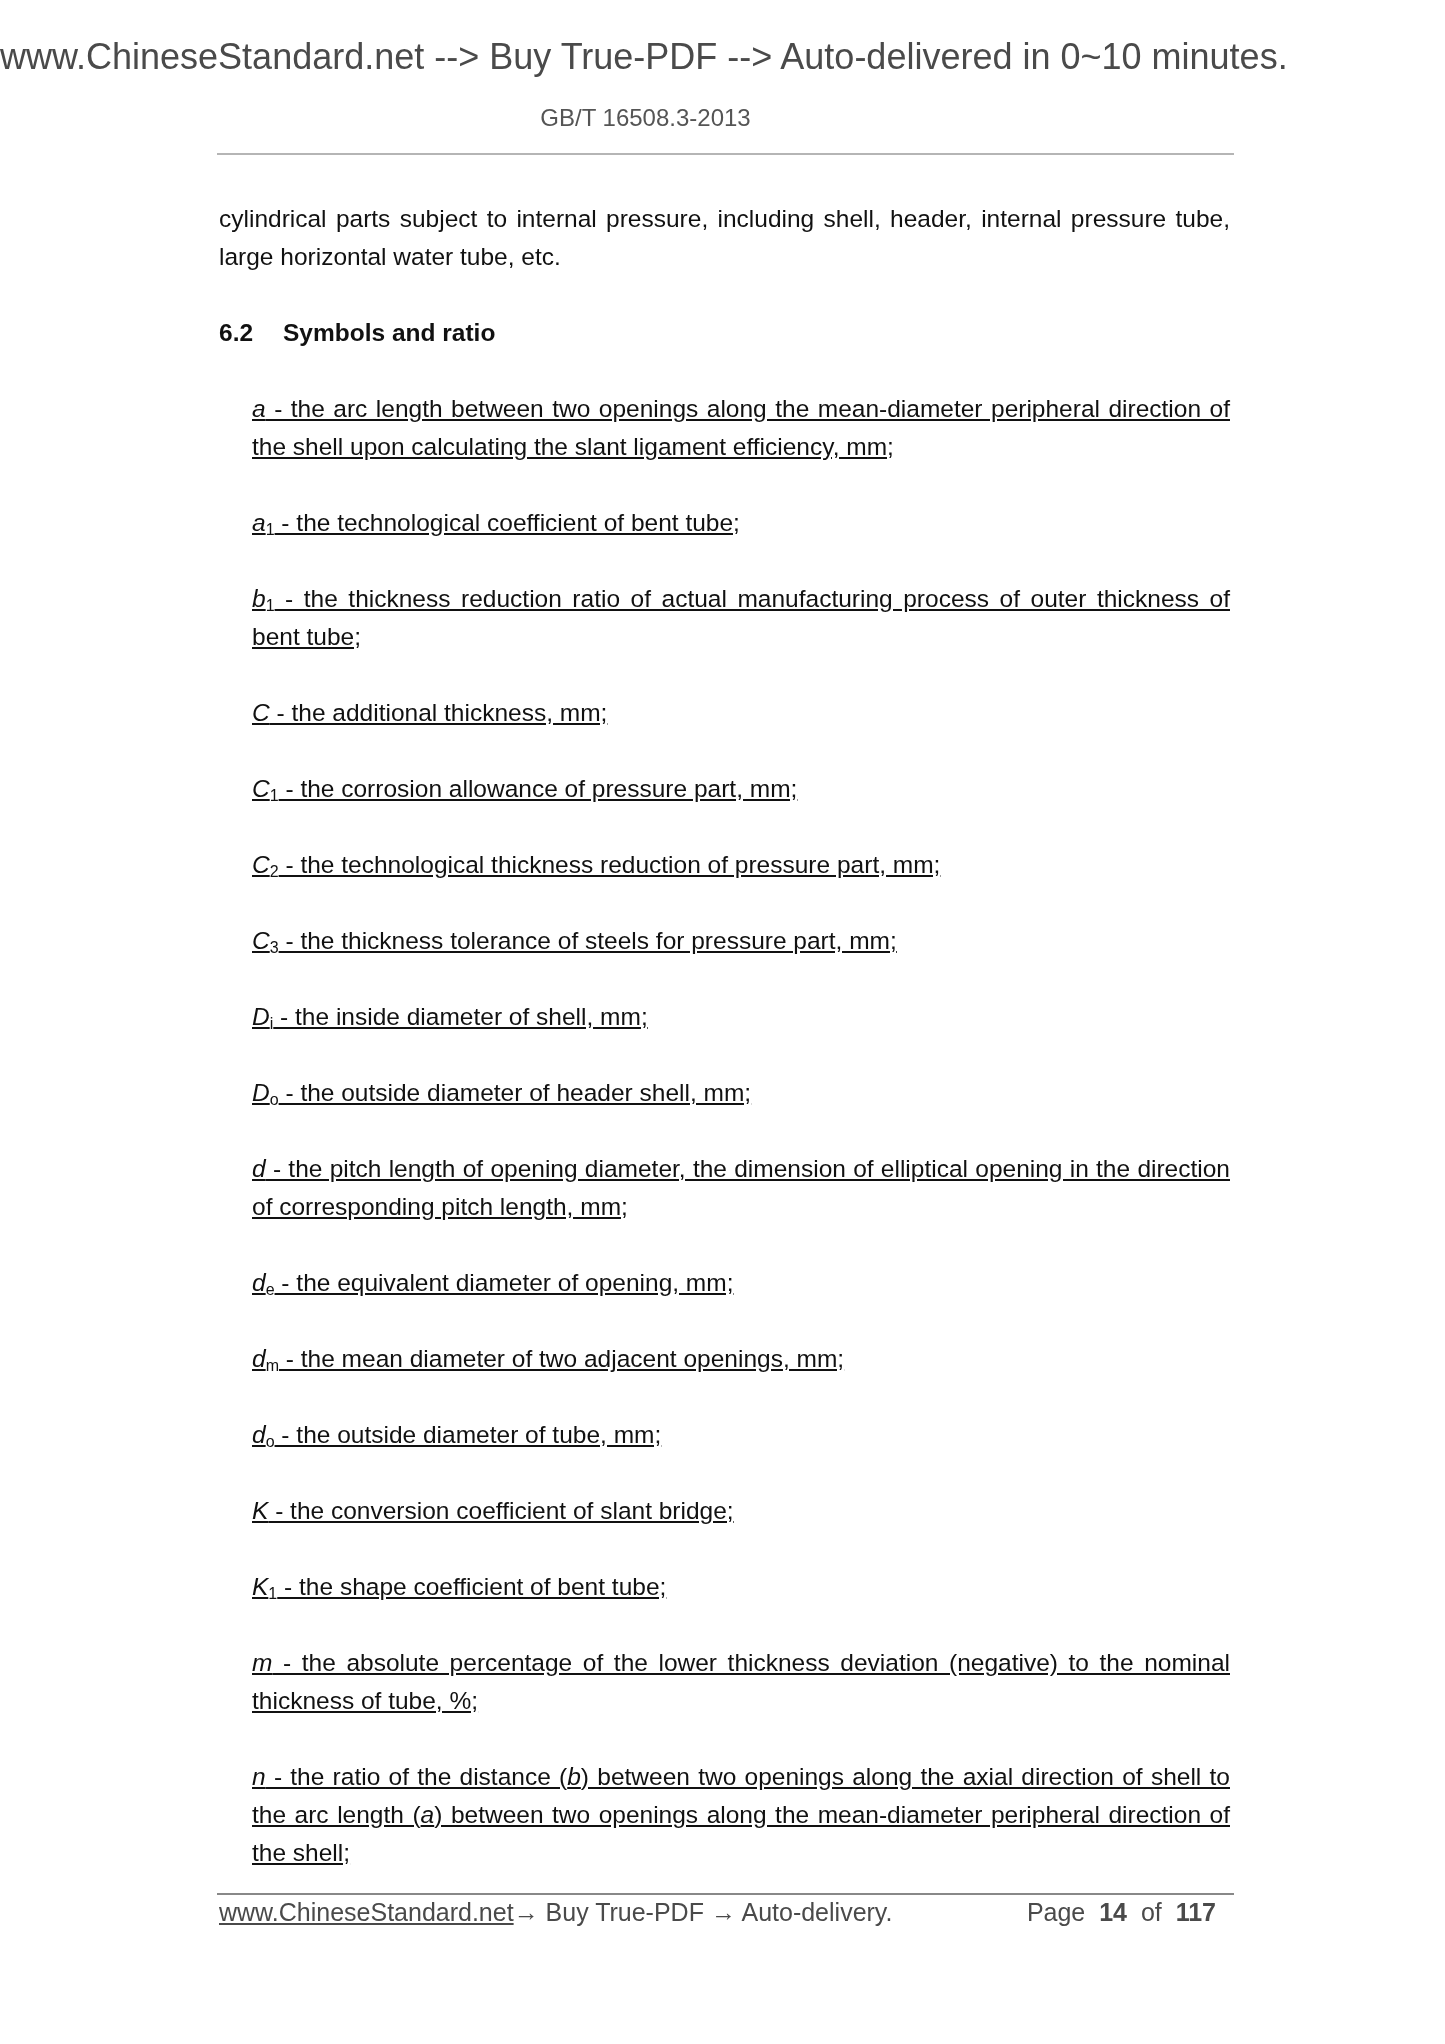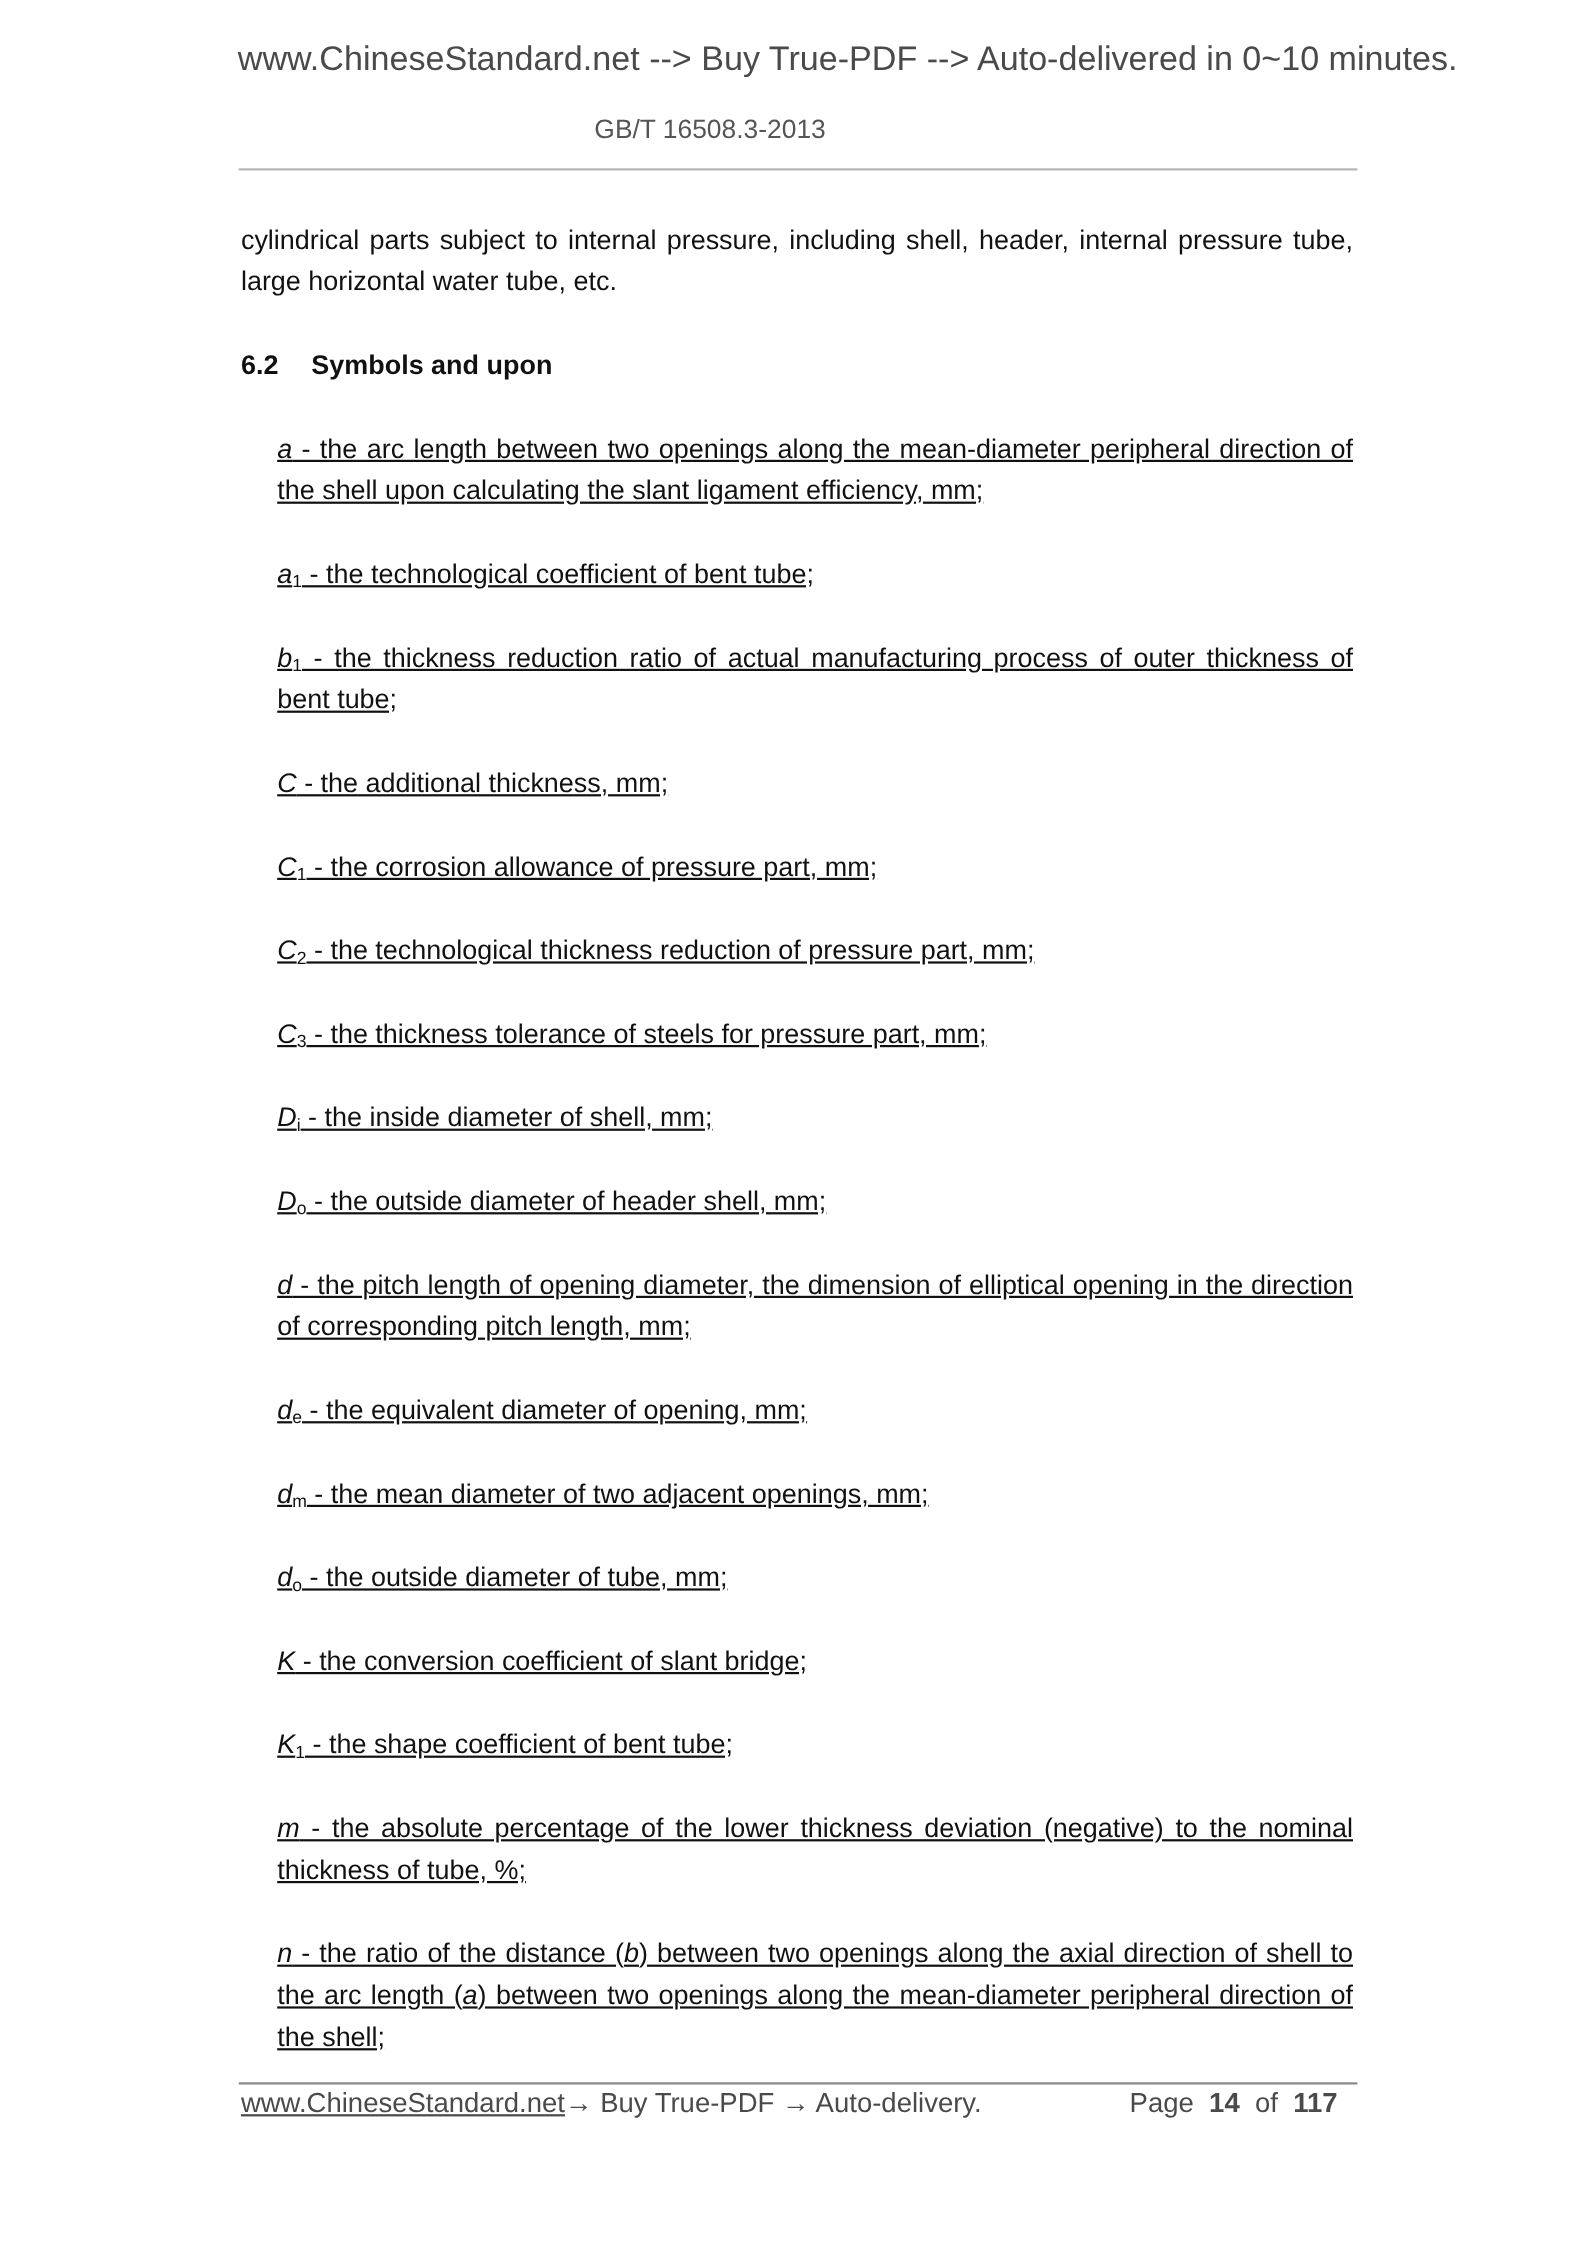--- a/index.html
+++ b/index.html
@@ -1,19 +1,19 @@
 <!DOCTYPE html>
 <html><head>
 <meta charset="utf-8">
 <style>
   html, body { margin: 0; padding: 0; background: #ffffff; }
   body { width: 1445px; height: 2044px; position: relative; overflow: hidden;
          font-family: "Liberation Sans", sans-serif; color: #111; }
-  .top-banner { position: absolute; top: 36px; left: 0; width: 1325px; text-align: right;
-                font-size: 31px; color: #4a4a4a; letter-spacing: 0px; }
+  .top-banner { position: absolute; top: 36px; left: 0; width: 1325px; text-align: left;
+                font-size: 36px; color: #4a4a4a; letter-spacing: 0px; }
   .doc-code { position: absolute; top: 104px; left: 0; width: 1291px; text-align: center;
               font-size: 24px; color: #555; }
   .header-rule { position: absolute; top: 153px; left: 217px; width: 1017px; height: 0;
                  border-top: 2px solid #b5b5b5; }
   .content { position: absolute; top: 200px; left: 219px; width: 1011px; font-size: 24.5px;
              line-height: 38px; color: #111; }
   .para { margin: 0; text-align: justify; }
   .section-title { margin: 38px 0 0 0; font-weight: bold; font-size: 24.5px; }
   .section-title .num { display: inline-block; width: 64px; }
   .sym-list { margin: 38px 0 0 33px; padding: 0; list-style: none; text-decoration: underline; }
@@ -32,21 +32,21 @@
 </head>
 <body>
 
 <div class="top-banner">www.ChineseStandard.net --&gt; Buy True-PDF --&gt; Auto-delivered in 0~10 minutes.</div>
 <div class="doc-code">GB/T 16508.3-2013</div>
 <div class="header-rule"></div>
 
 <div class="content">
   <p class="para">cylindrical parts subject to internal pressure, including shell, header, internal pressure tube, large horizontal water tube, etc.</p>
   <div class="section-title">
-    <span class="num">6.2</span><span>Symbols and upon</span>
+    <span class="num">6.2</span><span>Symbols and ratio</span>
   </div>
   <ul class="sym-list" id="sym-list">
       <li class="sym-item"><span class="sym">a</span><span class="sub"></span><span> - the arc length between two openings along the mean-diameter peripheral direction of the shell upon calculating the slant ligament efficiency, mm;</span></li>
       <li class="sym-item"><span class="sym">a</span><span class="sub">1</span><span> - the technological coefficient of bent tube;</span></li>
       <li class="sym-item"><span class="sym">b</span><span class="sub">1</span><span> - the thickness reduction ratio of actual manufacturing process of outer thickness of bent tube;</span></li>
       <li class="sym-item"><span class="sym">C</span><span class="sub"></span><span> - the additional thickness, mm;</span></li>
       <li class="sym-item"><span class="sym">C</span><span class="sub">1</span><span> - the corrosion allowance of pressure part, mm;</span></li>
       <li class="sym-item"><span class="sym">C</span><span class="sub">2</span><span> - the technological thickness reduction of pressure part, mm;</span></li>
       <li class="sym-item"><span class="sym">C</span><span class="sub">3</span><span> - the thickness tolerance of steels for pressure part, mm;</span></li>
       <li class="sym-item"><span class="sym">D</span><span class="sub">i</span><span> - the inside diameter of shell, mm;</span></li>

